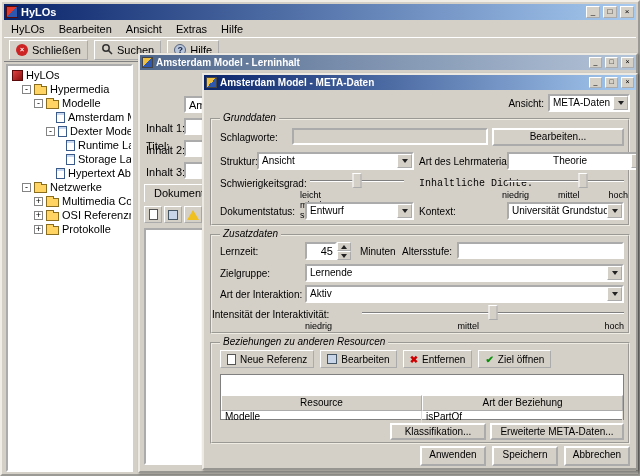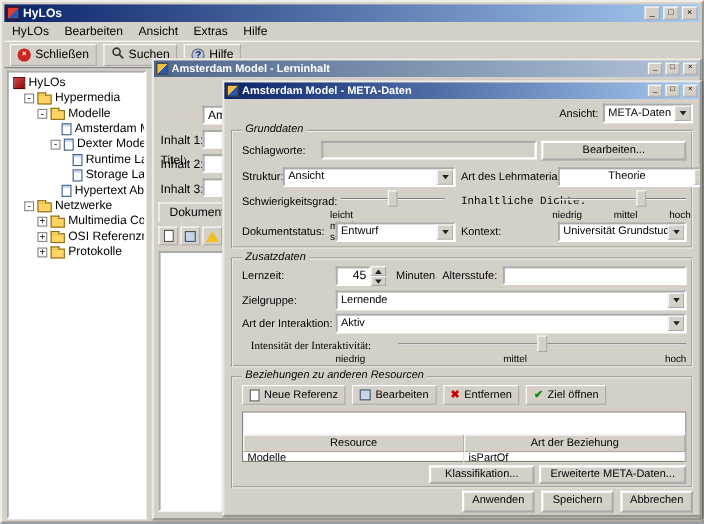--- a/index.html
+++ b/index.html
@@ -348,21 +348,21 @@
         </div>
 
         <span class="lbl" style="left:8px; top:53px;">Art der Interaktion:</span>
         <div class="combo" style="left:93px; top:49px; width:319px;">
           <span>Aktiv</span>
           <span class="combo-btn">
               <span class="arr-down"></span>
             </span>
         </div>
 
-        <span class="lbl" style="left:16px; top:73px;font-family:Liberation Serif, serif;">Intensität der Interaktivität:</span>
+        <span class="lbl" style="left:0; top:73px;">Intensität der Interaktivität:</span>
         <div class="slider" style="left:150px; top:68px; width:262px;">
           <div class="track"></div>
           <div class="thumb" style="left: 50%;"></div>
         </div>
         <div class="ticks" style="left:93px; top:85px; width:319px;">
           <span>niedrig</span>
           <span>mittel</span>
           <span>hoch</span>
         </div>
       </div>

